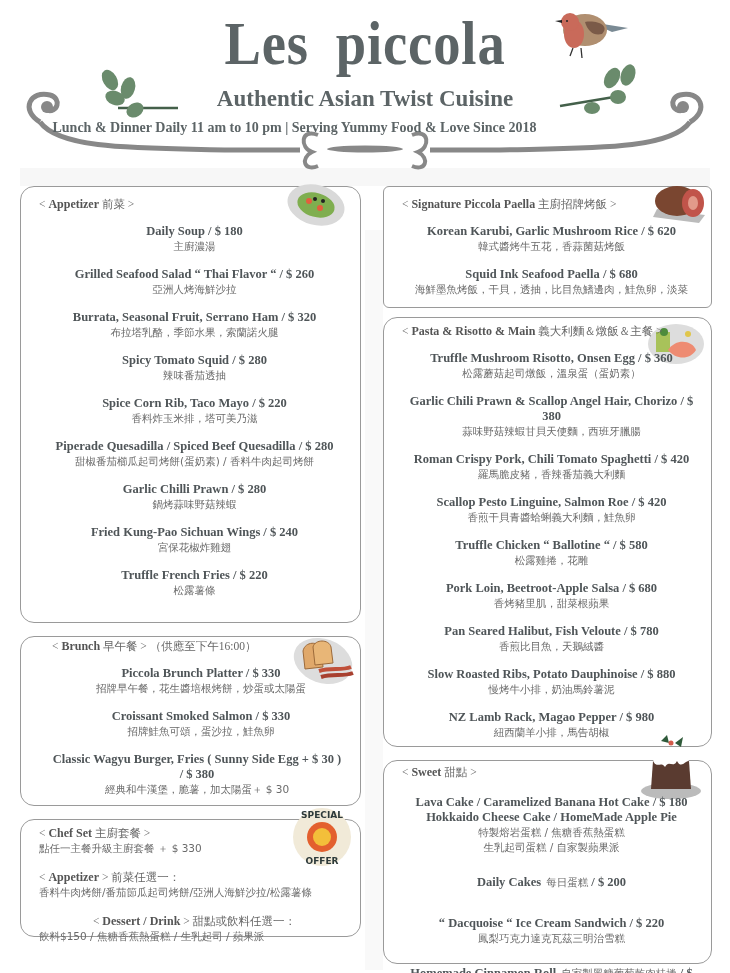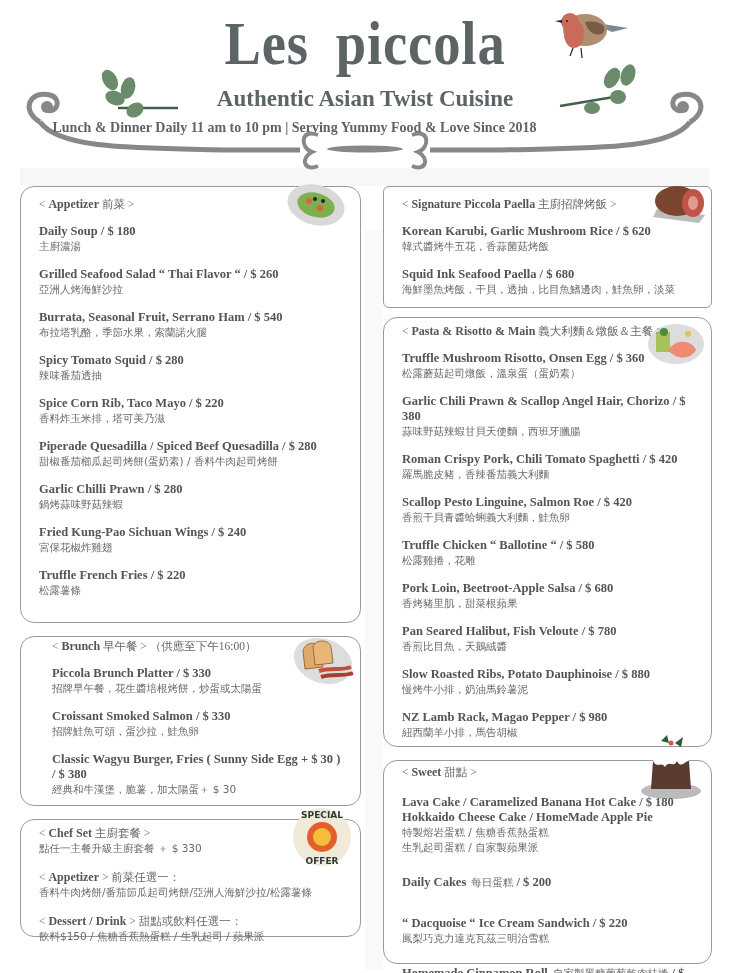--- a/index.html
+++ b/index.html
@@ -12,21 +12,21 @@
            color:#5c6466; letter-spacing:1px; transform:scaleX(0.88); word-spacing:14px; }
   .subtitle { position:absolute; left:0; width:730px; top:86px; text-align:center;
               font-family:"Liberation Serif", serif; font-weight:bold; font-size:23px; color:#5c6466; }
   .tagline { position:absolute; left:0; width:589px; top:120px; text-align:center;
              font-family:"Liberation Serif", serif; font-size:14px; color:#5c6466; font-weight:bold;}
   .scroll { position:absolute; left:0; top:0; }
   .card { position:absolute; border:1.5px solid #9a9a9a; border-radius:14px; background:#fff; box-sizing:border-box; }
   .card-inner { position:absolute; left:18px; top:8px; right:10px; }
   .sect { font-size:11.5px; color:#666; margin-bottom:12px; font-family:"Liberation Serif", serif; }
   .sect b { color:#555; font-weight:bold; font-size:12px; }
-  .item { margin-bottom:13px; }
+  .item { margin-bottom:13px;text-align:center; }
   .en { font-family:"Liberation Serif", serif; font-weight:bold; font-size:12.5px; color:#4f5558; line-height:15px; }
   .zh { font-family:"DejaVu Sans", sans-serif; font-size:10.5px; color:#6a6a6a; line-height:15px; }
   .deco { position:absolute; }
 </style>
 </head>
 <body>
 
 <div class="bgband" style="left:20px;top:168px;width:690px;height:18px;"></div>
 <div class="bgband" style="left:365px;top:230px;width:18px;height:740px;background:#f9f9f9;"></div>
 
@@ -86,21 +86,21 @@
     <div class="sect">&lt; <b>Appetizer</b> <span>前菜</span> &gt;</div>
     <div class="item">
         <div class="en">Daily Soup / $ 180</div>
         <div class="zh">主廚濃湯</div>
       </div>
     <div class="item">
         <div class="en">Grilled Seafood Salad “ Thai Flavor “ / $ 260</div>
         <div class="zh">亞洲人烤海鮮沙拉</div>
       </div>
     <div class="item">
-        <div class="en">Burrata, Seasonal Fruit, Serrano Ham / $ 540</div>
+        <div class="en">Burrata, Seasonal Fruit, Serrano Ham / $ 320</div>
         <div class="zh">布拉塔乳酪，季節水果，索蘭諾火腿</div>
       </div>
     <div class="item">
         <div class="en">Spicy Tomato Squid / $ 280</div>
         <div class="zh">辣味番茄透抽</div>
       </div>
     <div class="item">
         <div class="en">Spice Corn Rib, Taco Mayo / $ 220</div>
         <div class="zh">香料炸玉米排，塔可美乃滋</div>
       </div>
@@ -154,21 +154,21 @@
     <circle cx="31" cy="31" r="15" fill="#e3602e"></circle>
     <circle cx="31" cy="31" r="9" fill="#f3bf3a"></circle>
     <text x="31" y="12" text-anchor="middle" font-size="9" font-weight="bold" fill="#2d3a3a" font-family="DejaVu Sans, sans-serif">SPECIAL</text>
     <text x="31" y="58" text-anchor="middle" font-size="9" font-weight="bold" fill="#2d3a3a" font-family="DejaVu Sans, sans-serif">OFFER</text>
   </svg>
   <div class="card-inner" style="top:6px;">
     <div class="sect" style="margin-bottom:0;">&lt; <b>Chef Set</b> <span>主廚套餐</span> &gt;</div>
     <div class="zh" style="margin-bottom:14px;">點任一主餐升級主廚套餐 ＋ $ 330</div>
     <div class="sect" style="margin-bottom:0;">&lt; <b>Appetizer</b> &gt; <span>前菜任選一：</span></div>
     <div class="zh" style="margin-bottom:14px;">香料牛肉烤餅/番茄節瓜起司烤餅/亞洲人海鮮沙拉/松露薯條</div>
-    <div class="sect" style="margin-bottom:0;">&lt; <b>Dessert / Drink</b> &gt; <span>甜點或飲料任選一：</span></div>
+    <div class="sect" style="margin-bottom:0;text-align:center;">&lt; <b>Dessert / Drink</b> &gt; <span>甜點或飲料任選一：</span></div>
     <div class="zh">飲料$150 / 焦糖香蕉熱蛋糕 / 生乳起司 / 蘋果派</div>
   </div>
 </div>
 
 <div class="card" style="left:383px;top:186px;width:329px;height:122px;border-radius:6px;">
   <svg class="deco" style="left:265px;top:-6px;" width="62" height="48">
     <path d="M4,36 L50,42 L56,34 L8,28 Z" fill="#bbb"></path>
     <ellipse cx="28" cy="20" rx="22" ry="15" fill="#7a4630"></ellipse>
     <ellipse cx="44" cy="22" rx="11" ry="14" fill="#c1544a"></ellipse>
     <ellipse cx="44" cy="22" rx="5" ry="7" fill="#e29a8a"></ellipse>

